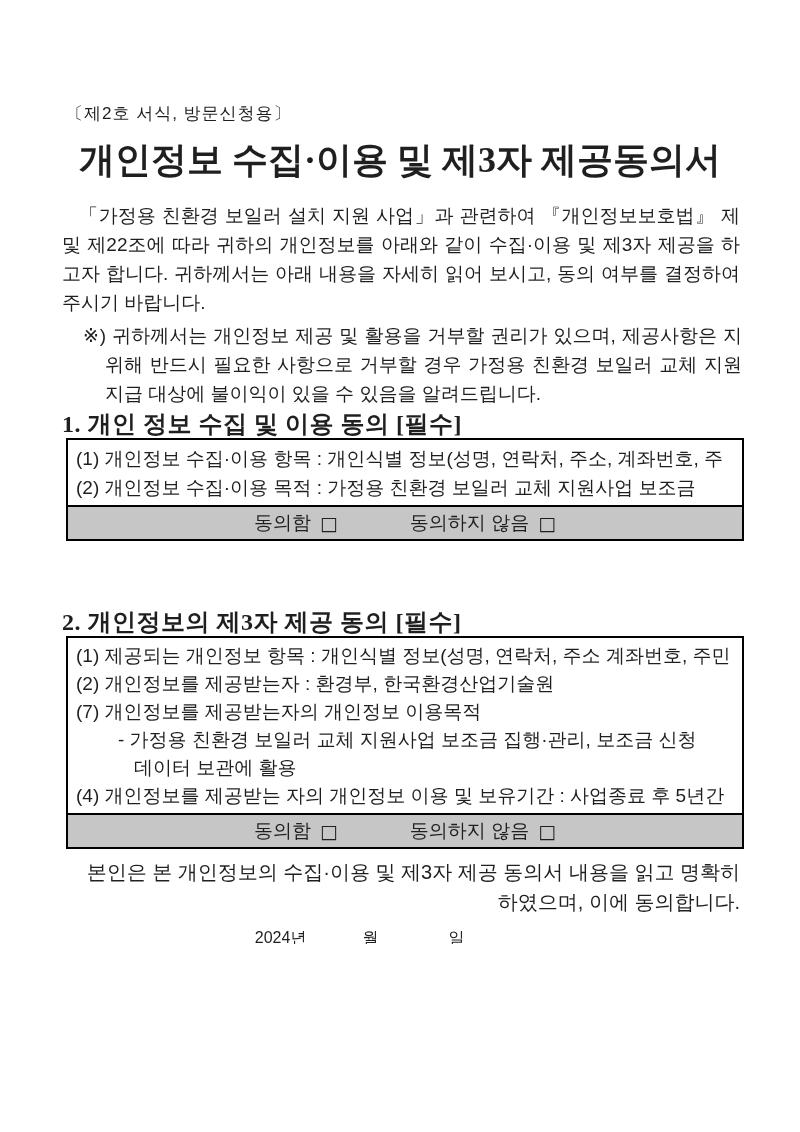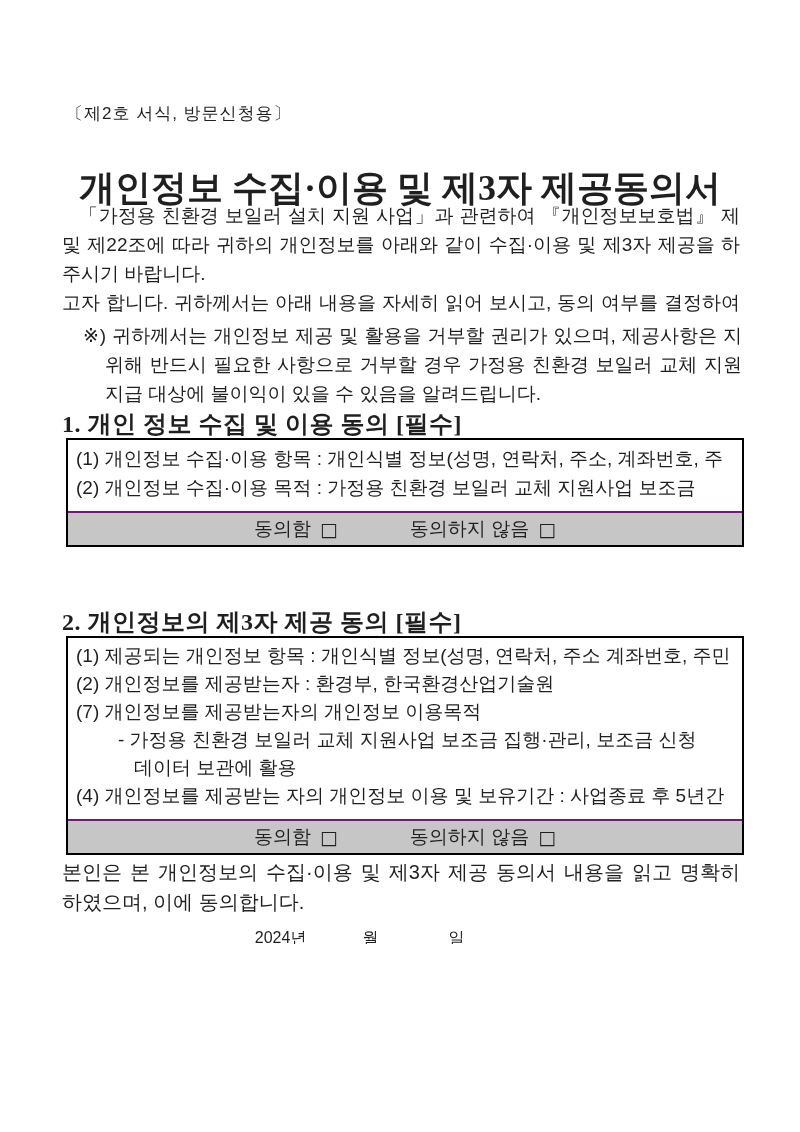--- a/index.html
+++ b/index.html
@@ -5,21 +5,21 @@
   html,body{margin:0;padding:0;background:#ffffff;}
   .page{
     position:relative;width:800px;height:944px;background:#ffffff;
     color:#1f1f1f;font-family:"Liberation Sans","DejaVu Sans",sans-serif;
     overflow:hidden;
   }
   .form-label{position:absolute;left:66px;top:102px;font-size:17px;letter-spacing:1px;}
   .doc-title{
     position:absolute;left:0;top:136px;width:100%;text-align:center;
     font-family:"Liberation Serif","DejaVu Serif",serif;font-weight:bold;
-    font-size:36px;letter-spacing:0px;margin-top:28px;
+    font-size:36px;letter-spacing:0px;
   }
   .intro{position:absolute;left:62px;top:201px;width:678px;font-size:19px;line-height:29px;}
   .line{height:29px;overflow:hidden;}
   .just{text-align:justify;text-align-last:justify;}
   .first-indent{text-indent:17px;}
   .notice{position:absolute;left:83px;top:321px;width:659px;font-size:19px;line-height:29px;}
   .notice .cont{padding-left:22px;}
   .sec-heading{
     position:absolute;left:62px;font-family:"Liberation Serif","DejaVu Serif",serif;
     font-weight:bold;font-size:24px;letter-spacing:0.5px;
@@ -29,30 +29,30 @@
   .consent-box{position:absolute;left:66px;width:678px;border:2px solid #000;box-sizing:border-box;background:#fff;}
   .box1{top:438px;}
   .box2{top:636px;}
   .box-body{padding:4px 8px 3px 8px;font-size:19px;}
   .box-line{height:29px;line-height:29px;overflow:hidden;}
   .box2 .box-line{height:28px;line-height:28px;}
   .cont-purpose{padding-left:190px;}
   .cont-dash{padding-left:42px;}
   .cont-data{padding-left:58px;}
   .consent-row{
-    border-top:2px solid #701a75;height:32px;display:flex;align-items:center;
-    justify-content:center;gap:72px;font-size:19px;background:#c6c6c6;margin-top:6px;
+    border-top:2px solid #000000;height:32px;display:flex;align-items:center;
+    justify-content:center;gap:72px;font-size:19px;background:#c6c6c6;
   }
   .consent-option{display:inline-flex;align-items:center;gap:9px;}
   .checkbox{
     font-family:"DejaVu Sans",sans-serif;font-size:19px;line-height:19px;
     cursor:pointer;
   }
   .closing{position:absolute;left:62px;top:857px;width:678px;font-size:20px;line-height:30px;}
-  .closing .line{height:30px;}
+  .closing .line{height:30px;text-align:right;}
   .date-line{position:absolute;left:237px;top:910px;font-size:16px;white-space:pre;}
   .month-label{margin-left:56px;}
   .day-label{margin-left:70px;}
   .name-label{position:absolute;left:368px;top:944px;font-size:20px;white-space:pre;}
   .sign-note{position:absolute;left:588px;top:944px;font-size:20px;}
   .recipient{
     position:absolute;left:0;top:986px;width:100%;text-align:center;
     font-size:26px;font-weight:bold;letter-spacing:2px;
   }
 </style>
@@ -61,22 +61,22 @@
 
 <div class="page">
 
   <div class="form-label">〔제2호 서식, 방문신청용〕</div>
 
   <div class="doc-title">개인정보 수집·이용 및 제3자 제공동의서</div>
 
   <div class="intro">
     <div class="line just first-indent">「가정용 친환경 보일러 설치 지원 사업」과 관련하여 『개인정보보호법』 제15조</div>
     <div class="line just">및 제22조에 따라 귀하의 개인정보를 아래와 같이 수집·이용 및 제3자 제공을 하</div>
+    <div class="line just">고자 합니다. 귀하께서는 아래 내용을 자세히 읽어 보시고, 동의 여부를 결정하여</div>
     <div class="line">주시기 바랍니다.</div>
-    <div class="line just">고자 합니다. 귀하께서는 아래 내용을 자세히 읽어 보시고, 동의 여부를 결정하여</div>
   </div>
 
   <div class="notice">
     <div class="line just"><span>※)</span> <span>귀하께서는 개인정보 제공 및 활용을 거부할 권리가 있으며, 제공사항은 지원신청을</span></div>
     <div class="line just cont">위해 반드시 필요한 사항으로 거부할 경우 가정용 친환경 보일러 교체 지원 사업</div>
     <div class="line cont">지급 대상에 불이익이 있을 수 있음을 알려드립니다.</div>
   </div>
 
   <div class="sec-heading sec1-heading">1. 개인 정보 수집 및 이용 동의 [필수]</div>
 

